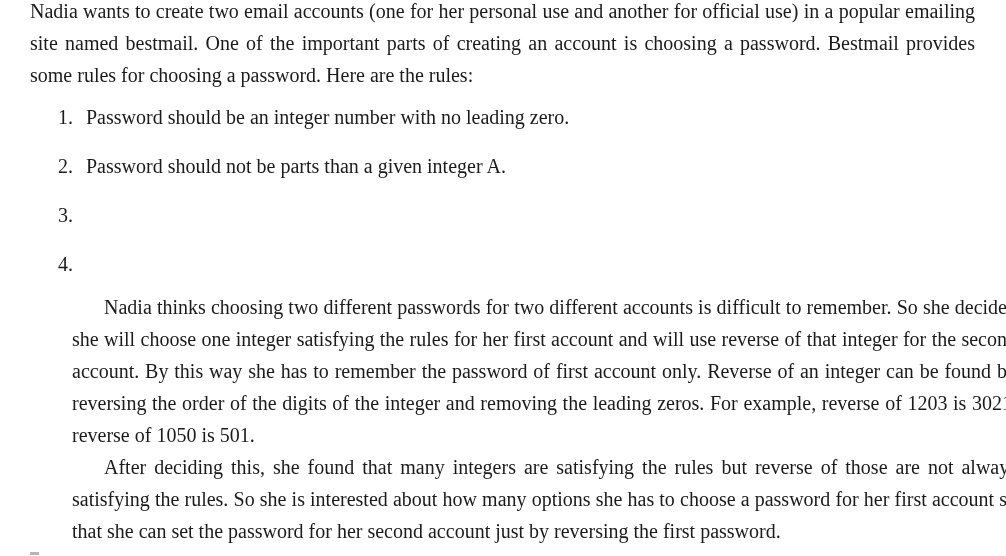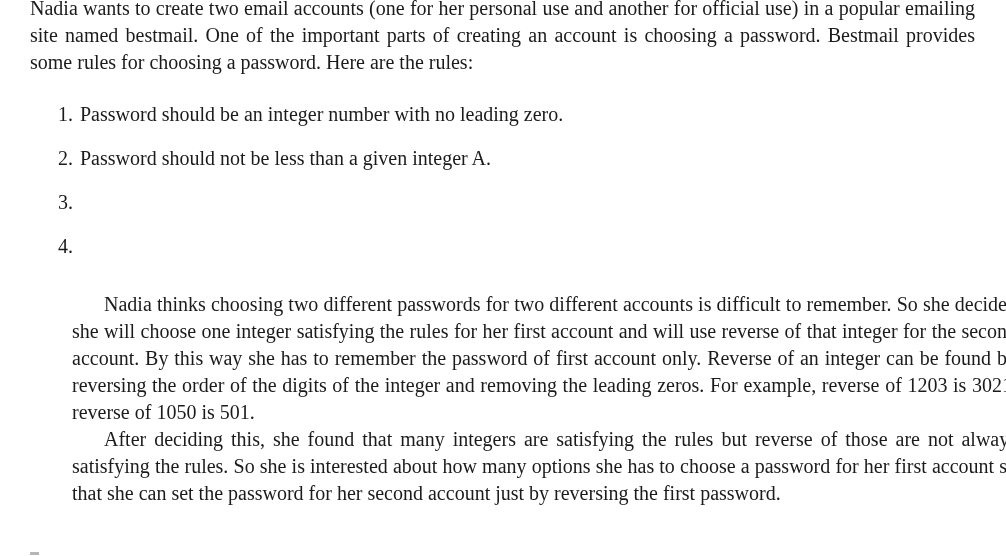--- a/index.html
+++ b/index.html
@@ -8,21 +8,21 @@
     background: #ffffff;
   }
   .page {
     position: relative;
     width: 1006px;
     height: 556px;
     background: #ffffff;
     color: #1b1b1b;
     font-family: "Liberation Serif", "DejaVu Serif", serif;
     font-size: 20px;
-    line-height: 27px;
+    line-height: 32px;
     overflow: hidden;
   }
   .textcol {
     position: absolute;
     left: 30px;
     width: 945px;
   }
   .para {
     margin: 0;
     text-align: justify;
@@ -44,21 +44,21 @@
   .rule-item:last-child {
     margin-bottom: 0;
   }
   .rule-num {
     flex: none;
     margin-left: 28px;
     width: 14px;
     text-align: left;
   }
   .rule-text {
-    margin-left: 8px;
+    margin-left: 14px;
   }
   .body-paras {
     top: 291px;
     margin-left: 42px;
   }
   .cutoff-fragment {
     position: absolute;
     left: 30px;
     top: 552px;
     width: 9px;
@@ -75,21 +75,21 @@
     <p class="para">Nadia wants to create two email accounts (one for her personal use and another for official use) in a popular emailing site named bestmail. One of the important parts of creating an account is choosing a password. Bestmail provides some rules for choosing a password. Here are the rules:</p>
   </div>
 
   <div class="textcol rules">
     <div class="rule-item">
       <span class="rule-num">1.</span>
       <span class="rule-text">Password should be an integer number with no leading zero.</span>
     </div>
     <div class="rule-item">
       <span class="rule-num">2.</span>
-      <span class="rule-text">Password should not be less than a given integer A.</span>
+      <span class="rule-text">Password should not be parts than a given integer A.</span>
     </div>
     <div class="rule-item">
       <span class="rule-num">3.</span>
     </div>
     <div class="rule-item">
       <span class="rule-num">4.</span>
     </div>
   </div>
 
   <div class="textcol body-paras">

